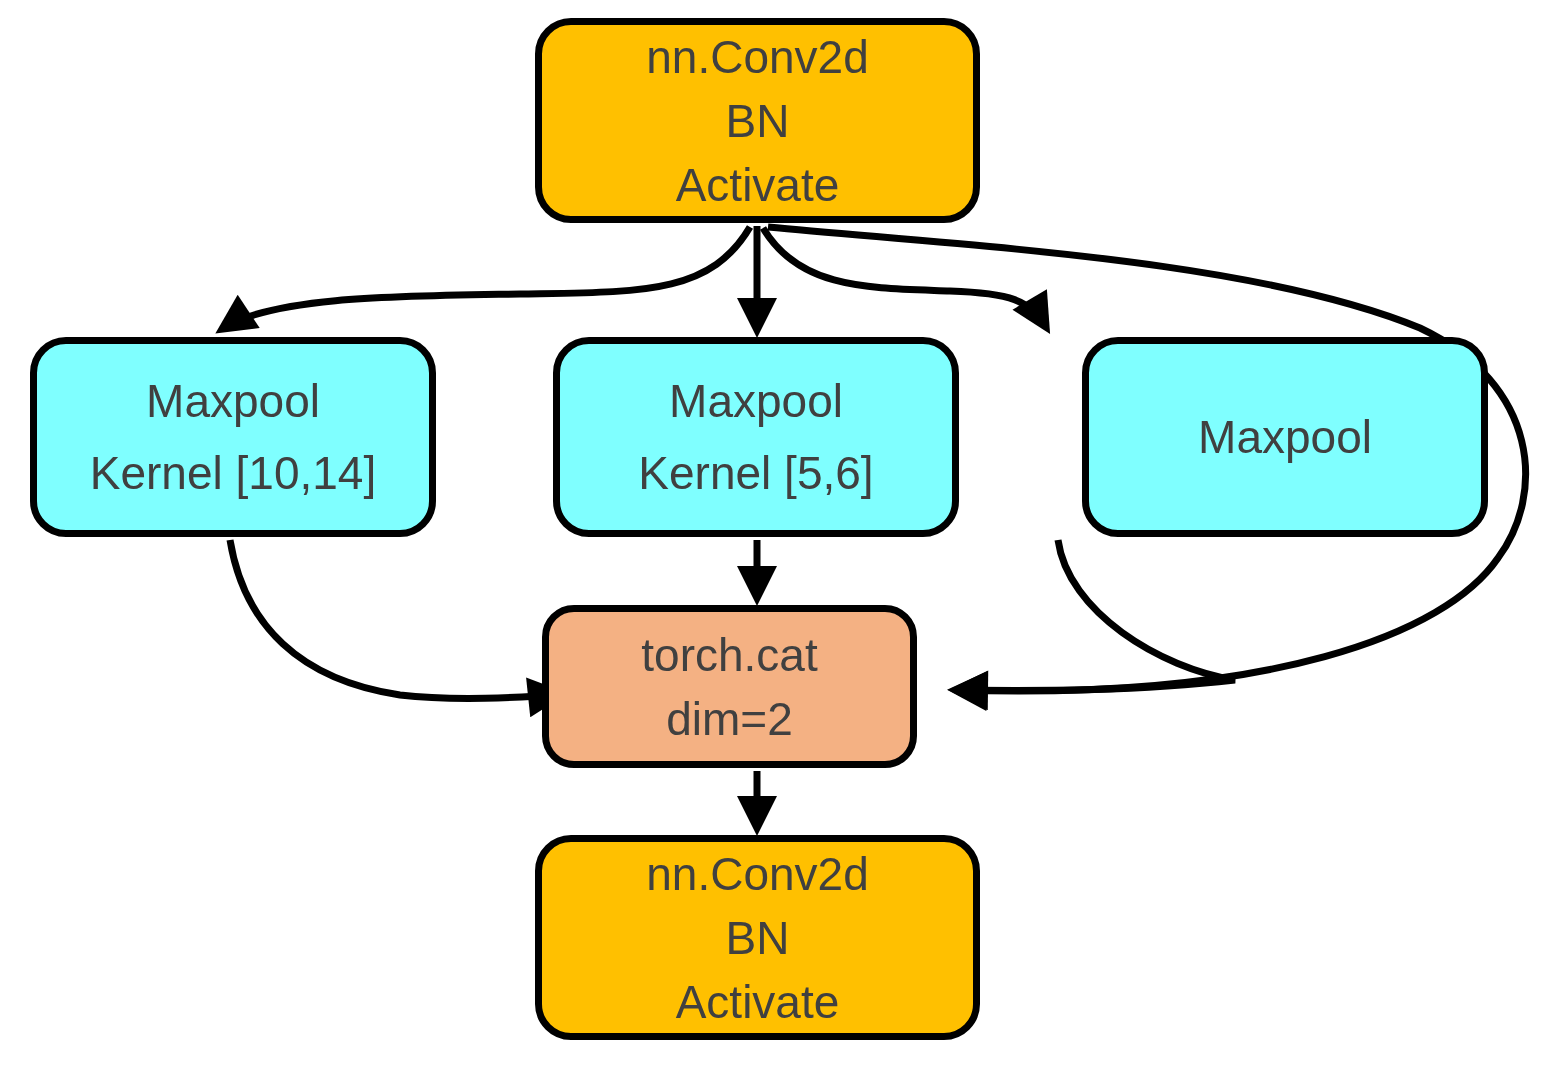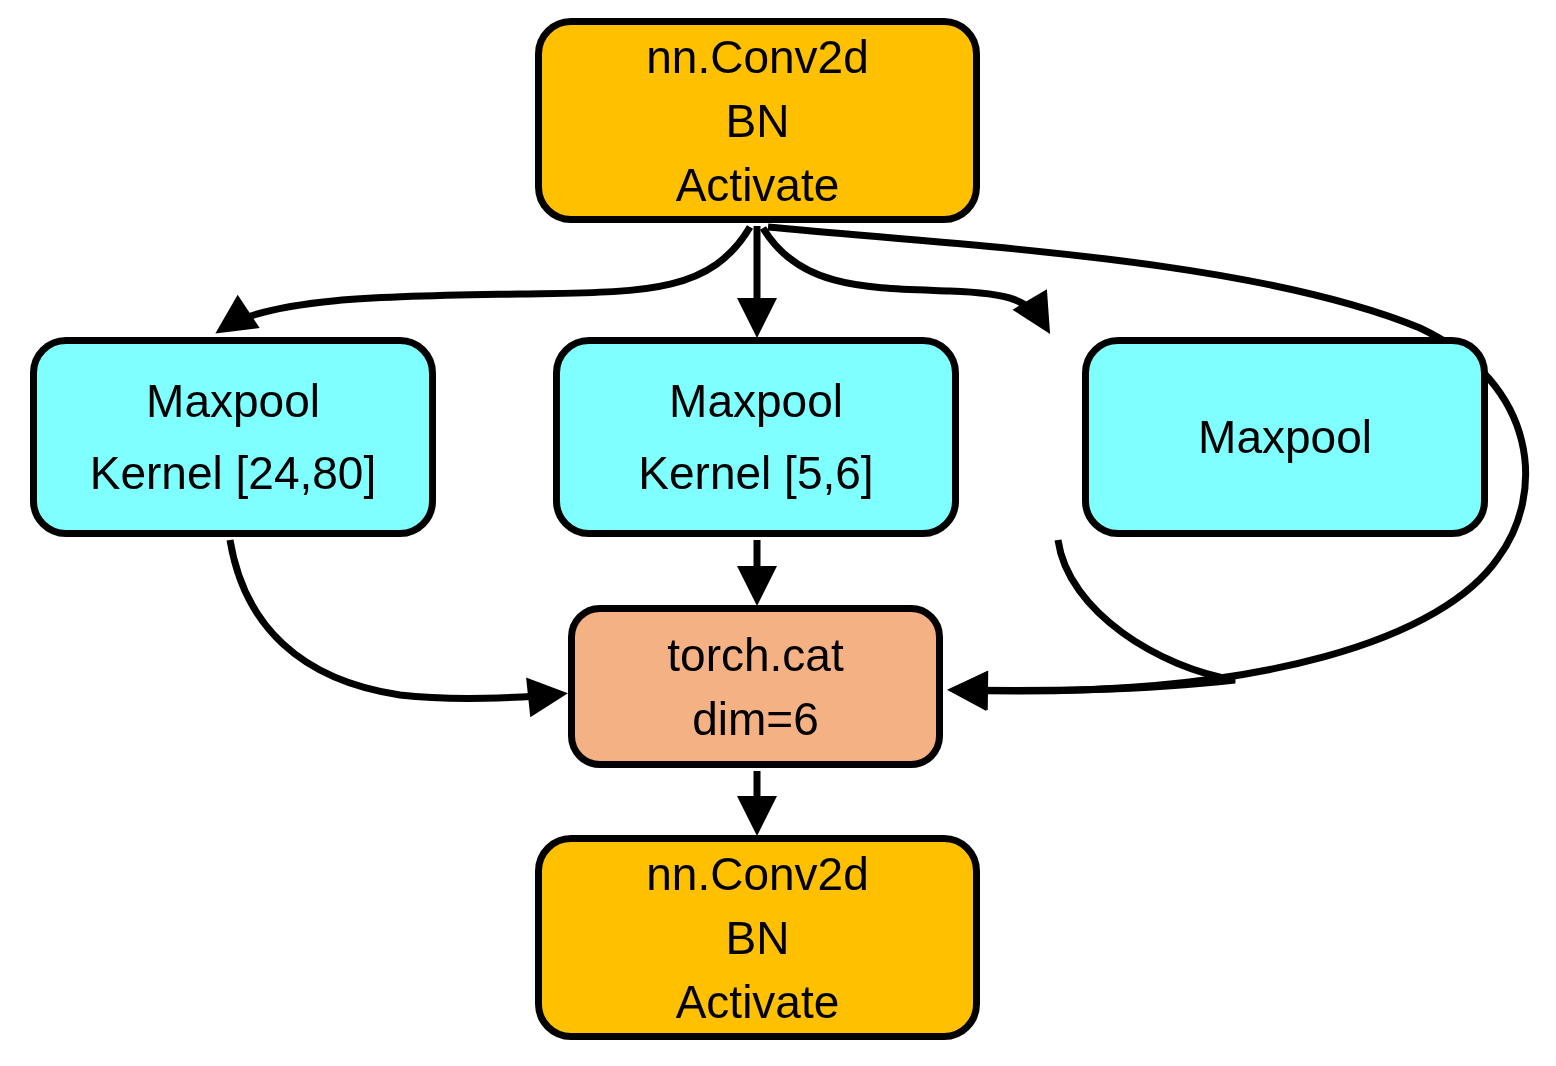--- a/index.html
+++ b/index.html
@@ -2,21 +2,21 @@
 <html><head>
 <meta charset="utf-8">
 <style>
   html, body { margin: 0; padding: 0; background: #ffffff; }
   .canvas {
     position: relative;
     width: 1556px;
     height: 1066px;
     background: #ffffff;
     font-family: "Liberation Sans", sans-serif;
-    color: #000000;
+    color: #404040;
     overflow: hidden;
   }
   .edges {
     position: absolute;
     left: 0; top: 0;
     width: 1556px; height: 1066px;
     z-index: 1;
   }
   .edges path.edge {
     fill: none;
@@ -36,21 +36,21 @@
     text-align: center;
     font-size: 46px;
     line-height: 66px;
     background: #ffffff;
   }
   .node .line { white-space: nowrap; }
   #node-conv-in  { left: 535px;  top: 18px;  width: 445px; height: 205px; line-height: 64px; }
   #node-mp13     { left: 30px;   top: 337px; width: 406px; height: 200px; line-height: 72px; }
   #node-mp9      { left: 553px;  top: 337px; width: 406px; height: 200px; line-height: 72px; }
   #node-mp5      { left: 1082px; top: 337px; width: 406px; height: 200px; line-height: 72px; }
-  #node-cat      { left: 568px;  top: 605px; width: 375px; height: 163px; line-height: 64px; border-radius: 32px; text-align: center; }
+  #node-cat      { left: 542px;  top: 605px; width: 375px; height: 163px; line-height: 64px; border-radius: 32px; text-align: center; }
   #node-conv-out { left: 535px;  top: 835px; width: 445px; height: 205px; line-height: 64px; }
 </style>
 </head>
 <body>
 
 <div class="canvas">
 
   <svg class="edges" viewBox="0 0 1556 1066" xmlns="http://www.w3.org/2000/svg">
     <defs>
       <marker id="ah" viewBox="0 0 10 10" refX="8" refY="5" markerWidth="46" markerHeight="40" markerUnits="userSpaceOnUse" orient="auto">
@@ -76,35 +76,35 @@
   </svg>
 
   <div class="node" id="node-conv-in" style="background: rgb(255, 192, 0);">
     <div class="line">nn.Conv2d</div>
     <div class="line">BN</div>
     <div class="line">Activate</div>
   </div>
 
   <div class="node" id="node-mp13" style="background: rgb(127, 255, 255);">
     <div class="line">Maxpool</div>
-    <div class="line">Kernel [24,80]</div>
+    <div class="line">Kernel [10,14]</div>
   </div>
 
   <div class="node" id="node-mp9" style="background: rgb(127, 255, 255);">
     <div class="line">Maxpool</div>
     <div class="line">Kernel [5,6]</div>
   </div>
 
   <div class="node" id="node-mp5" style="background: rgb(127, 255, 255);">
     <div class="line">Maxpool</div>
   </div>
 
   <div class="node" id="node-cat" style="background: rgb(244, 177, 131);">
     <div class="line">torch.cat</div>
-    <div class="line">dim=6</div>
+    <div class="line">dim=2</div>
   </div>
 
   <div class="node" id="node-conv-out" style="background: rgb(255, 192, 0);">
     <div class="line">nn.Conv2d</div>
     <div class="line">BN</div>
     <div class="line">Activate</div>
   </div>
 
 </div>
 

